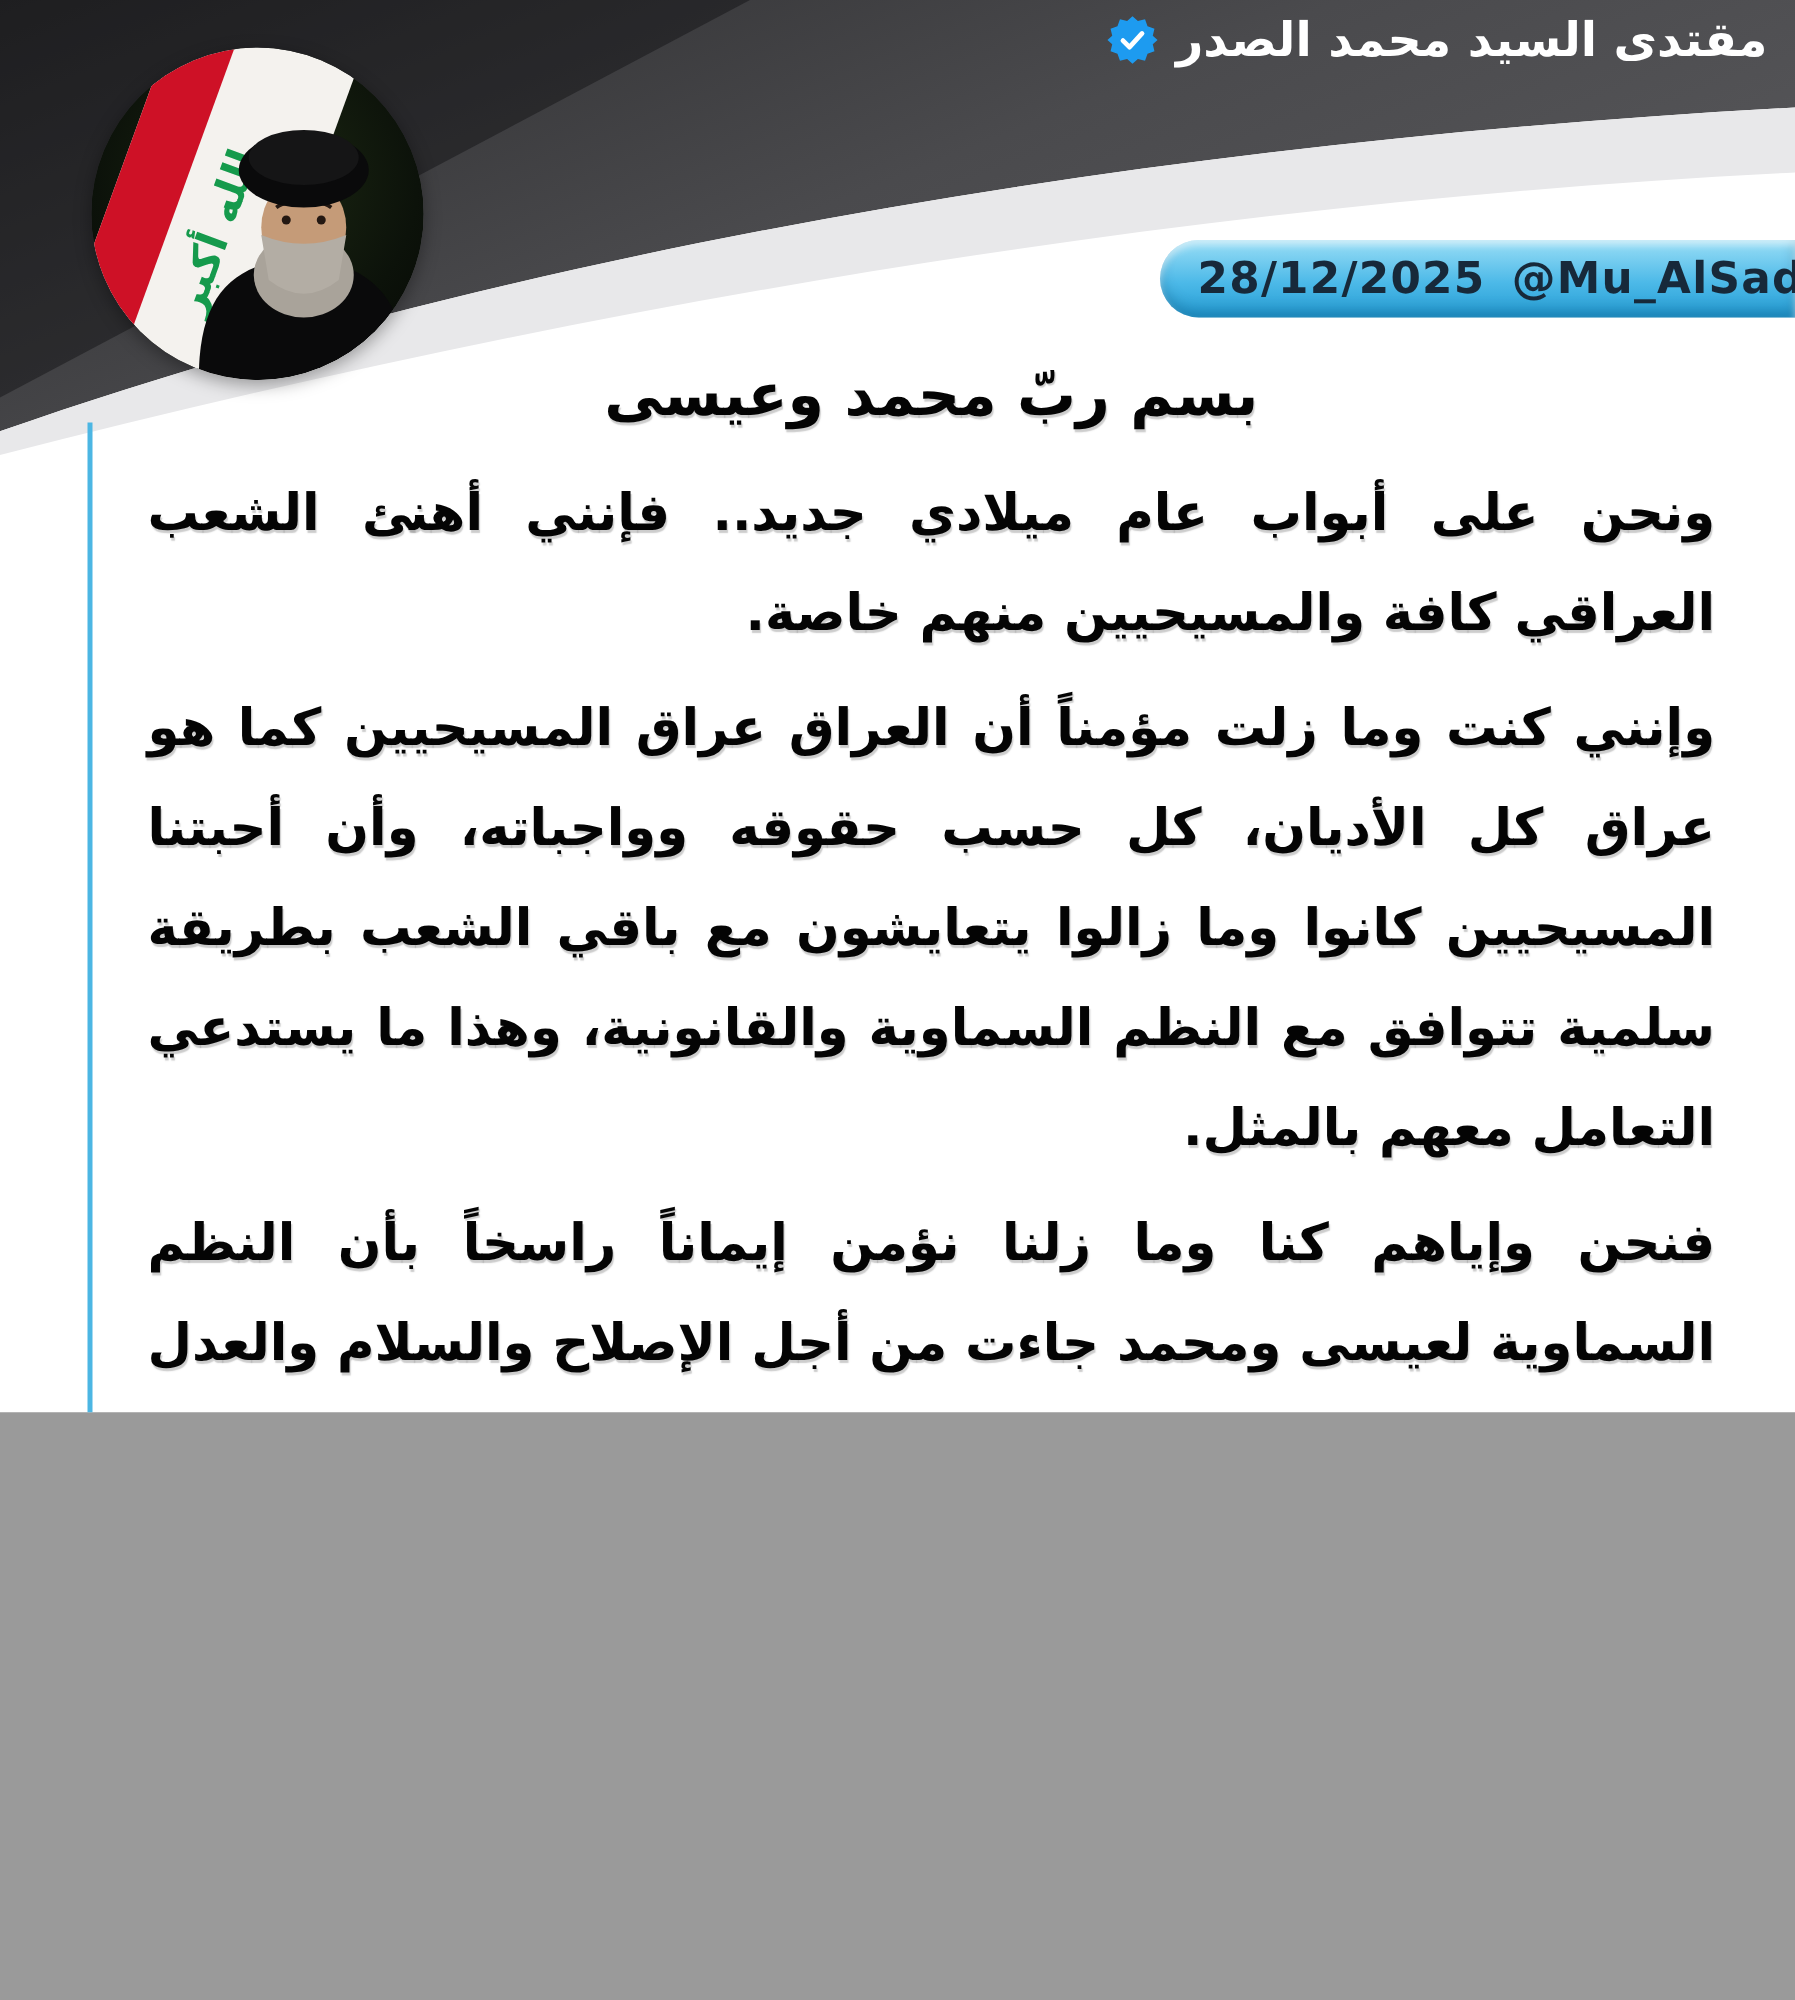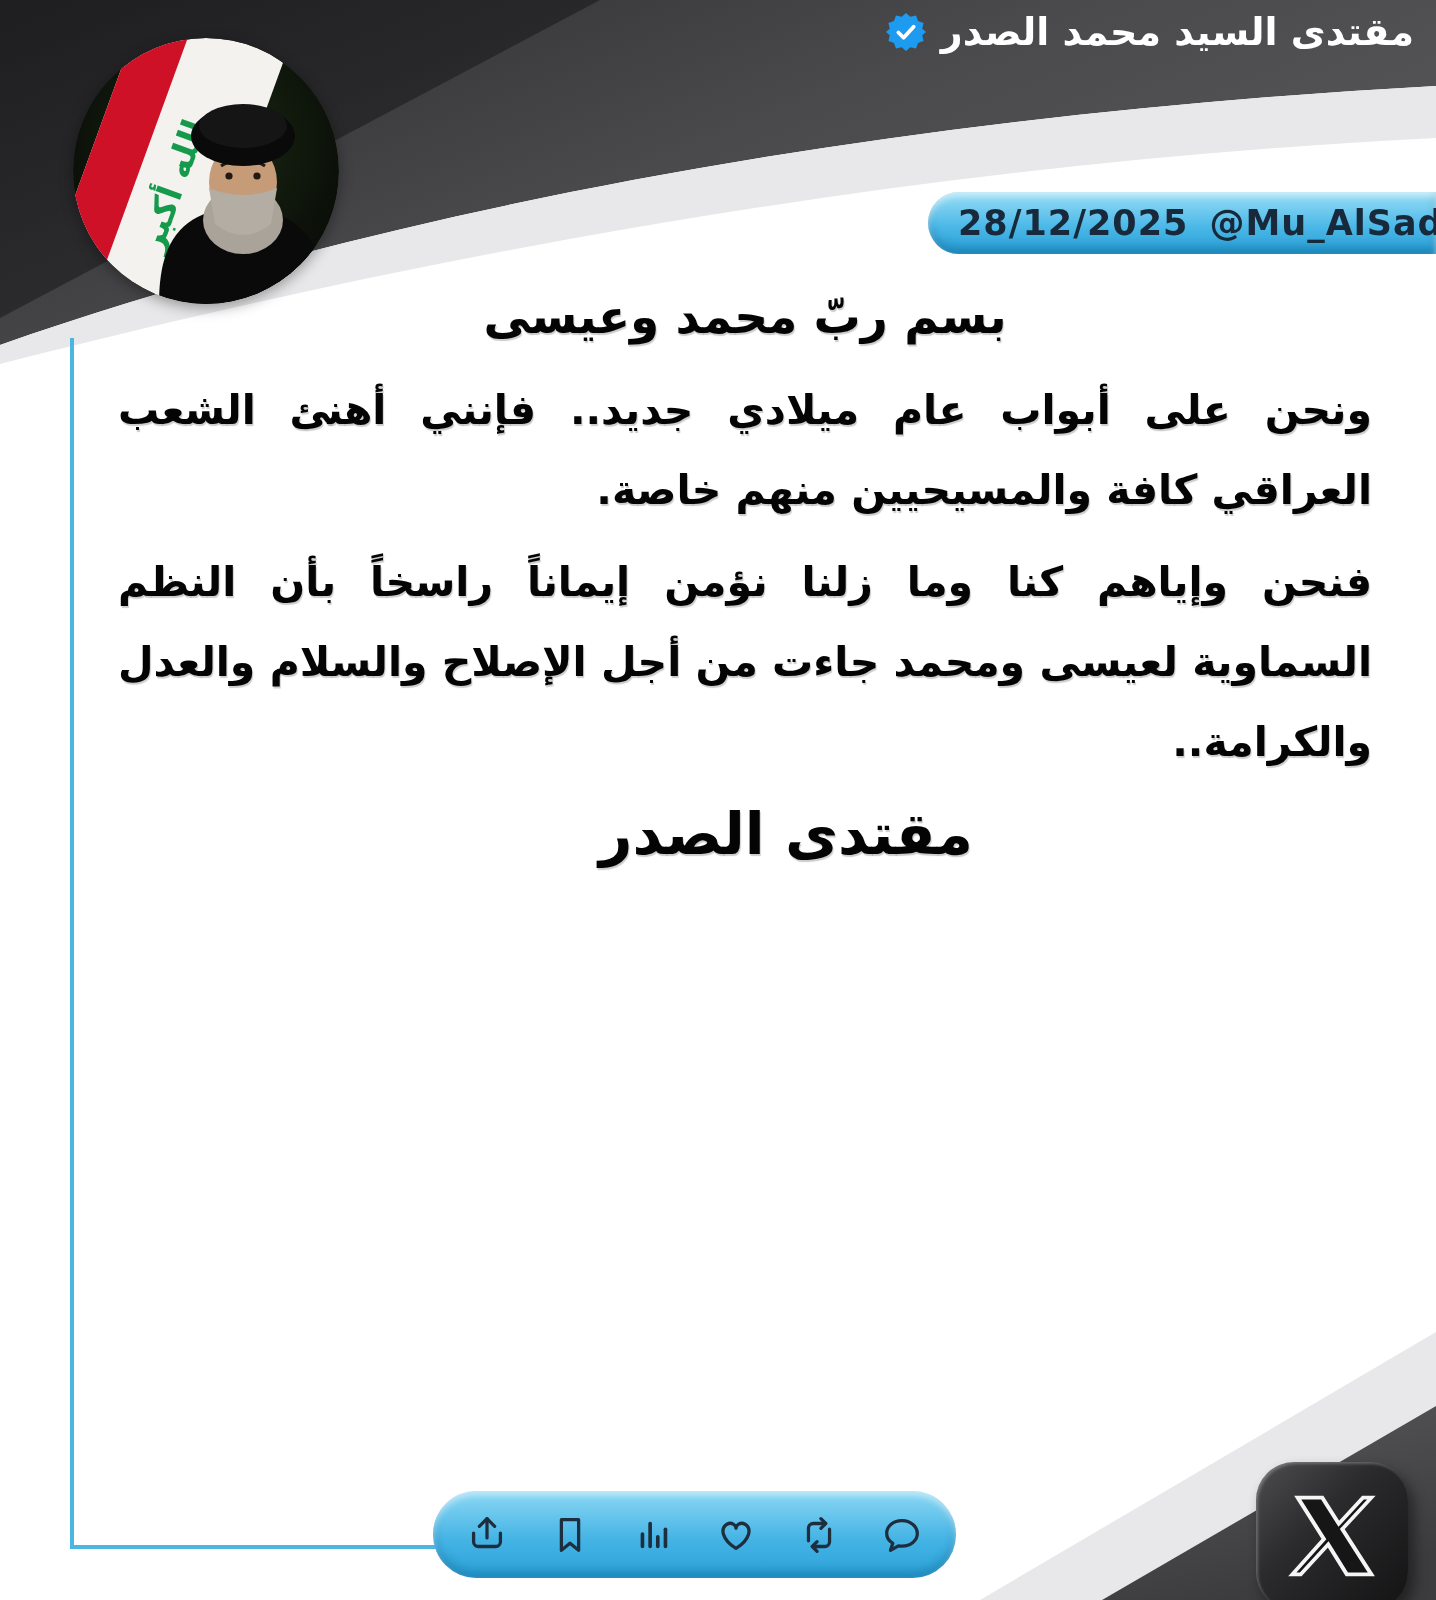--- a/index.html
+++ b/index.html
@@ -1,18 +1,18 @@
 <!DOCTYPE html>
 <html lang="ar"><head>
 <meta charset="utf-8">
 <style>
   html,body{margin:0;padding:0;background:#9a9a9a;}
   *{box-sizing:border-box;}
   .canvas{
-    position:relative;width:1436px;height:1600px;background:#ffffff;
+    position:relative;width:1436px;height:1130px;background:#ffffff;
     overflow:hidden;font-family:"DejaVu Sans",sans-serif;
   }
   
   .header-svg{position:absolute;top:0;left:0;}
   .name-row{
     position:absolute;top:10px;right:22px;display:flex;align-items:center;
     gap:14px;direction:rtl;
   }
   .display-name{color:#ffffff;font-size:38px;font-weight:700;}
   .avatar{
@@ -124,20 +124,21 @@
   </div>
 
   <div class="date-pill">
     <span class="date-text">28/12/2025</span>
     <span class="handle-text">@Mu_AlSadr</span>
   </div>
 
   <div class="letter">
     <div class="bismillah">بسم ربّ محمد وعيسى</div>
     <p>ونحن على أبواب عام ميلادي جديد.. فإنني أهنئ الشعب العراقي كافة والمسيحيين منهم خاصة.</p>
+    <p>وإنني كنت وما زلت مؤمناً أن العراق عراق المسيحيين كما هو عراق كل الأديان، كل حسب حقوقه وواجباته، وأن أحبتنا المسيحيين كانوا وما زالوا يتعايشون مع باقي الشعب بطريقة سلمية تتوافق مع النظم السماوية والقانونية، وهذا ما يستدعي التعامل معهم بالمثل.</p>
     <p>فنحن وإياهم كنا وما زلنا نؤمن إيماناً راسخاً بأن النظم السماوية لعيسى ومحمد جاءت من أجل الإصلاح والسلام والعدل والكرامة..</p>
     <div class="signature">مقتدى الصدر</div>
   </div>
 
   <div class="v-line"></div>
   <div class="h-line"></div>
 
   <svg class="corner-svg" width="1436" height="300" viewBox="0 0 1436 300">
     <defs>
       <linearGradient id="cd" x1="0" y1="0" x2="0.4" y2="1">

